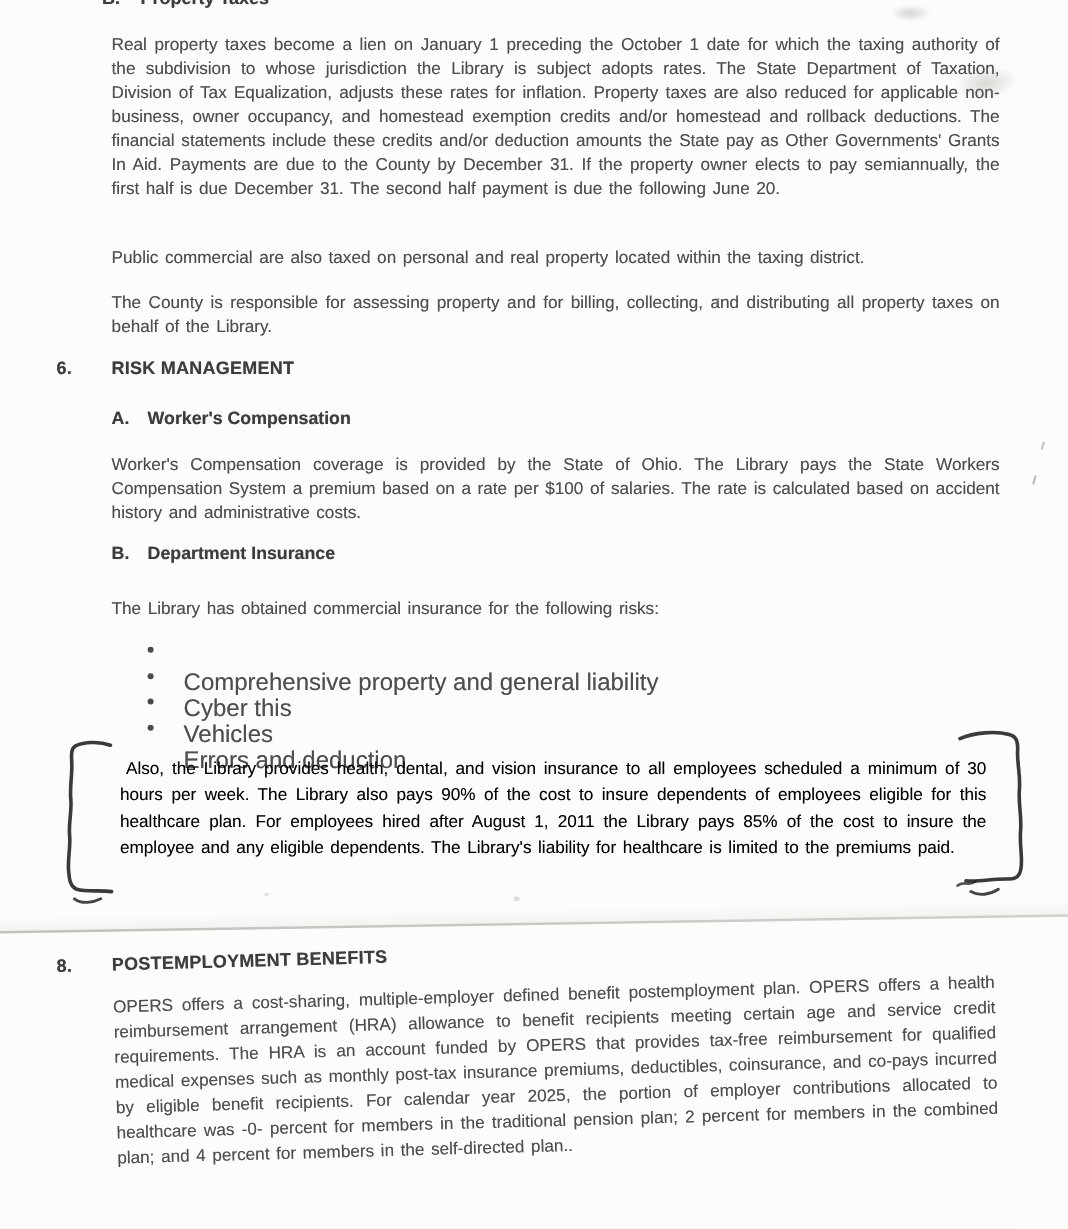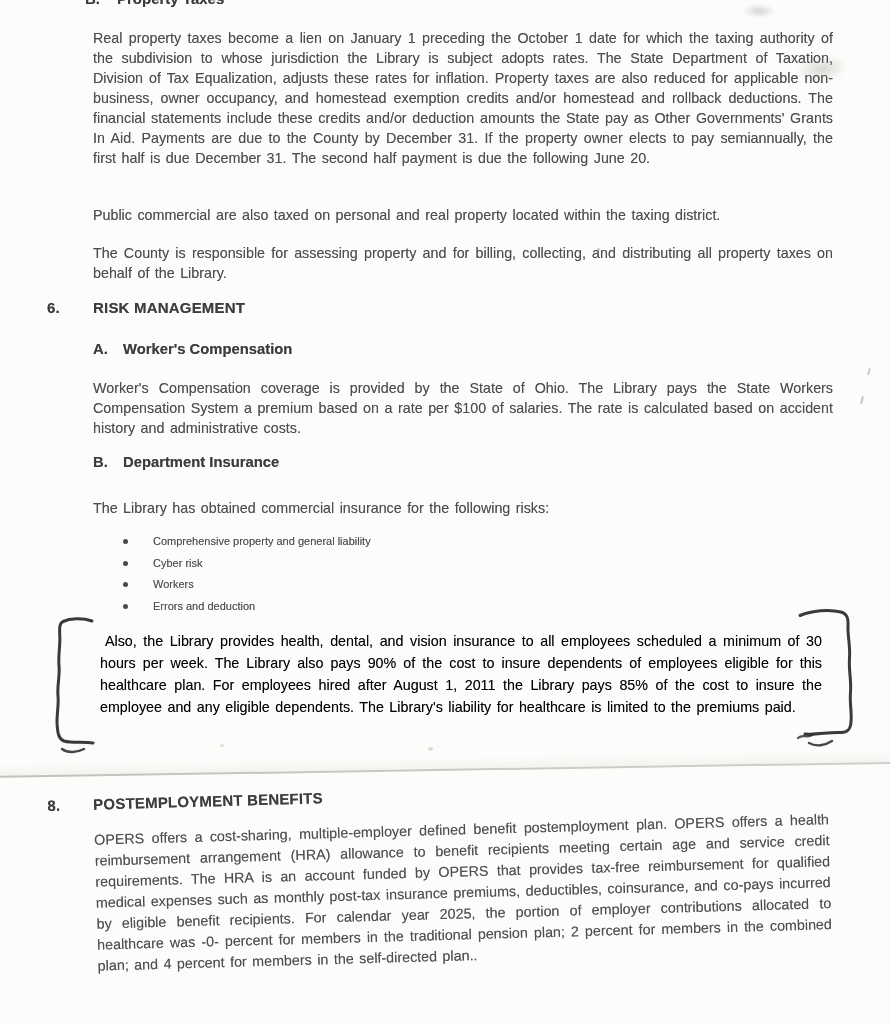--- a/index.html
+++ b/index.html
@@ -34,22 +34,22 @@
   .sec-head .num{width:46px;flex:0 0 46px;font-weight:600;}
   .sub-head{display:flex;font-weight:bold;font-size:14.8px;color:#3c3c3c;
     text-shadow:0 0 0.6px rgba(60,60,60,0.6);}
   .sub-head .lbl{width:30px;flex:0 0 30px;font-weight:600;}
   .cut-head{display:flex;font-weight:bold;font-size:15px;color:#3c3c3c;
     text-shadow:0 0 0.6px rgba(60,60,60,0.6);}
   .cut-head .lbl{width:32px;flex:0 0 32px;}
   .bullet-row{display:flex;align-items:flex-start;height:21.5px;}
   .bullet-dot{width:5px;height:5px;border-radius:50%;background:#4a4a4a;
     margin-top:8px;flex:0 0 5px;}
-  .bullet-label{margin-left:25px;font-size:11px;line-height:21.5px;
-    color:#4e4e4e;text-shadow:0 0 0.5px rgba(90,90,90,0.55);}
+  .bullet-label{margin-left:25px;font-size:20px;line-height:21.5px;
+    color:#4e4e4e;text-shadow:0 0 0.5px rgba(90,90,90,0.55);margin-top:28px;}
   .sec8-block{transform:rotate(-1.6deg);transform-origin:0 0;}
   .sec8-para{margin-left:46px;width:735px;margin-top:17px;line-height:21px;}
   .seam{
     left:-8px;top:776px;width:912px;height:1.5px;
     background:linear-gradient(to right,#c2c0bb,#ccc9c4 55%,#d2cfca);
     transform:rotate(-0.9deg);transform-origin:0 0;
   }
   .seam-shadow{
     left:-8px;top:764px;width:912px;height:12px;
     background:linear-gradient(to bottom,rgba(0,0,0,0),rgba(95,92,85,0.06));
@@ -107,25 +107,25 @@
 
   <div class="abs body-text" style="left:93px;top:498px;width:740px;">The Library has obtained commercial insurance for the following risks:</div>
 
   <div class="abs" style="left:123px;top:531px;">
     <div class="bullet-row">
       <span class="bullet-dot"></span>
       <span class="bullet-label">Comprehensive property and general liability</span>
     </div>
     <div class="bullet-row">
       <span class="bullet-dot"></span>
-      <span class="bullet-label">Cyber risk</span>
+      <span class="bullet-label">Cyber this</span>
     </div>
     <div class="bullet-row">
       <span class="bullet-dot"></span>
-      <span class="bullet-label">Workers</span>
+      <span class="bullet-label">Vehicles</span>
     </div>
     <div class="bullet-row">
       <span class="bullet-dot"></span>
       <span class="bullet-label">Errors and deduction</span>
     </div>
   </div>
 
   <div class="abs note-text" style="left:100px;top:630px;width:722px;">Also, the Library provides health, dental, and vision insurance to all employees scheduled a minimum of 30 hours per week. The Library also pays 90% of the cost to insure dependents of employees eligible for this healthcare plan. For employees hired after August 1, 2011 the Library pays 85% of the cost to insure the employee and any eligible dependents. The Library's liability for healthcare is limited to the premiums paid.</div>
 
   <div class="abs bracket" style="left:50px;top:610px;">

